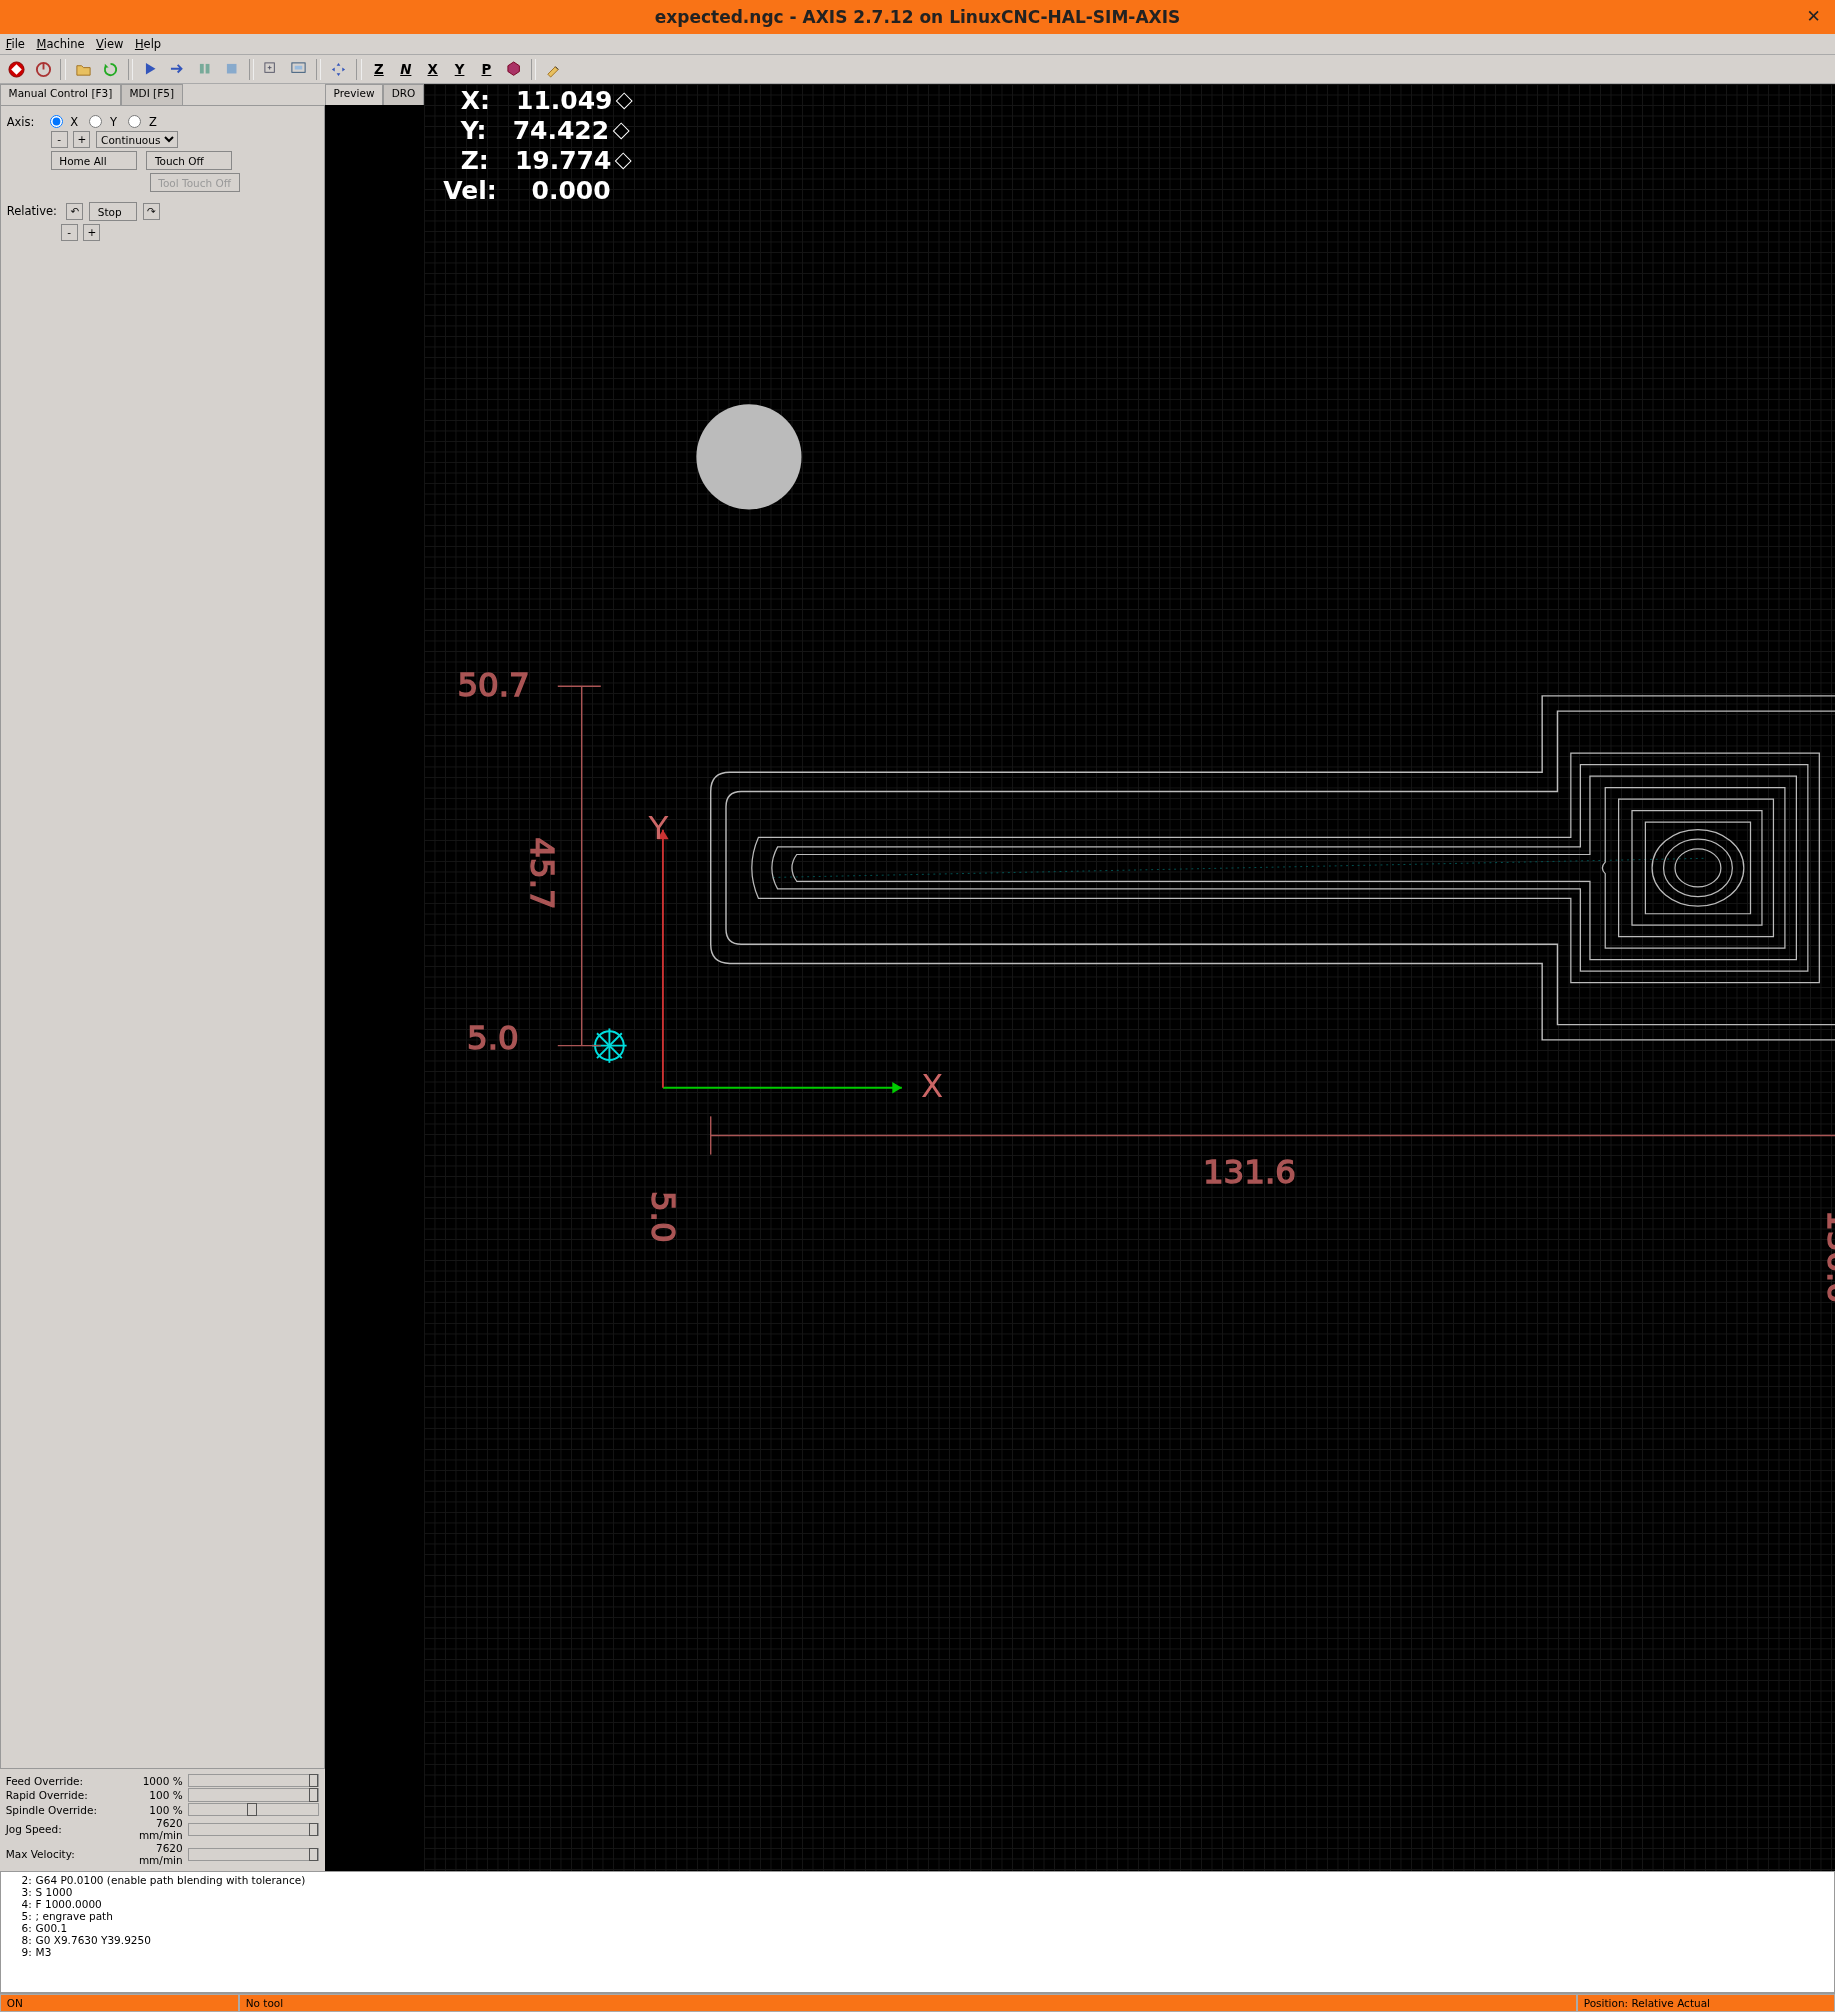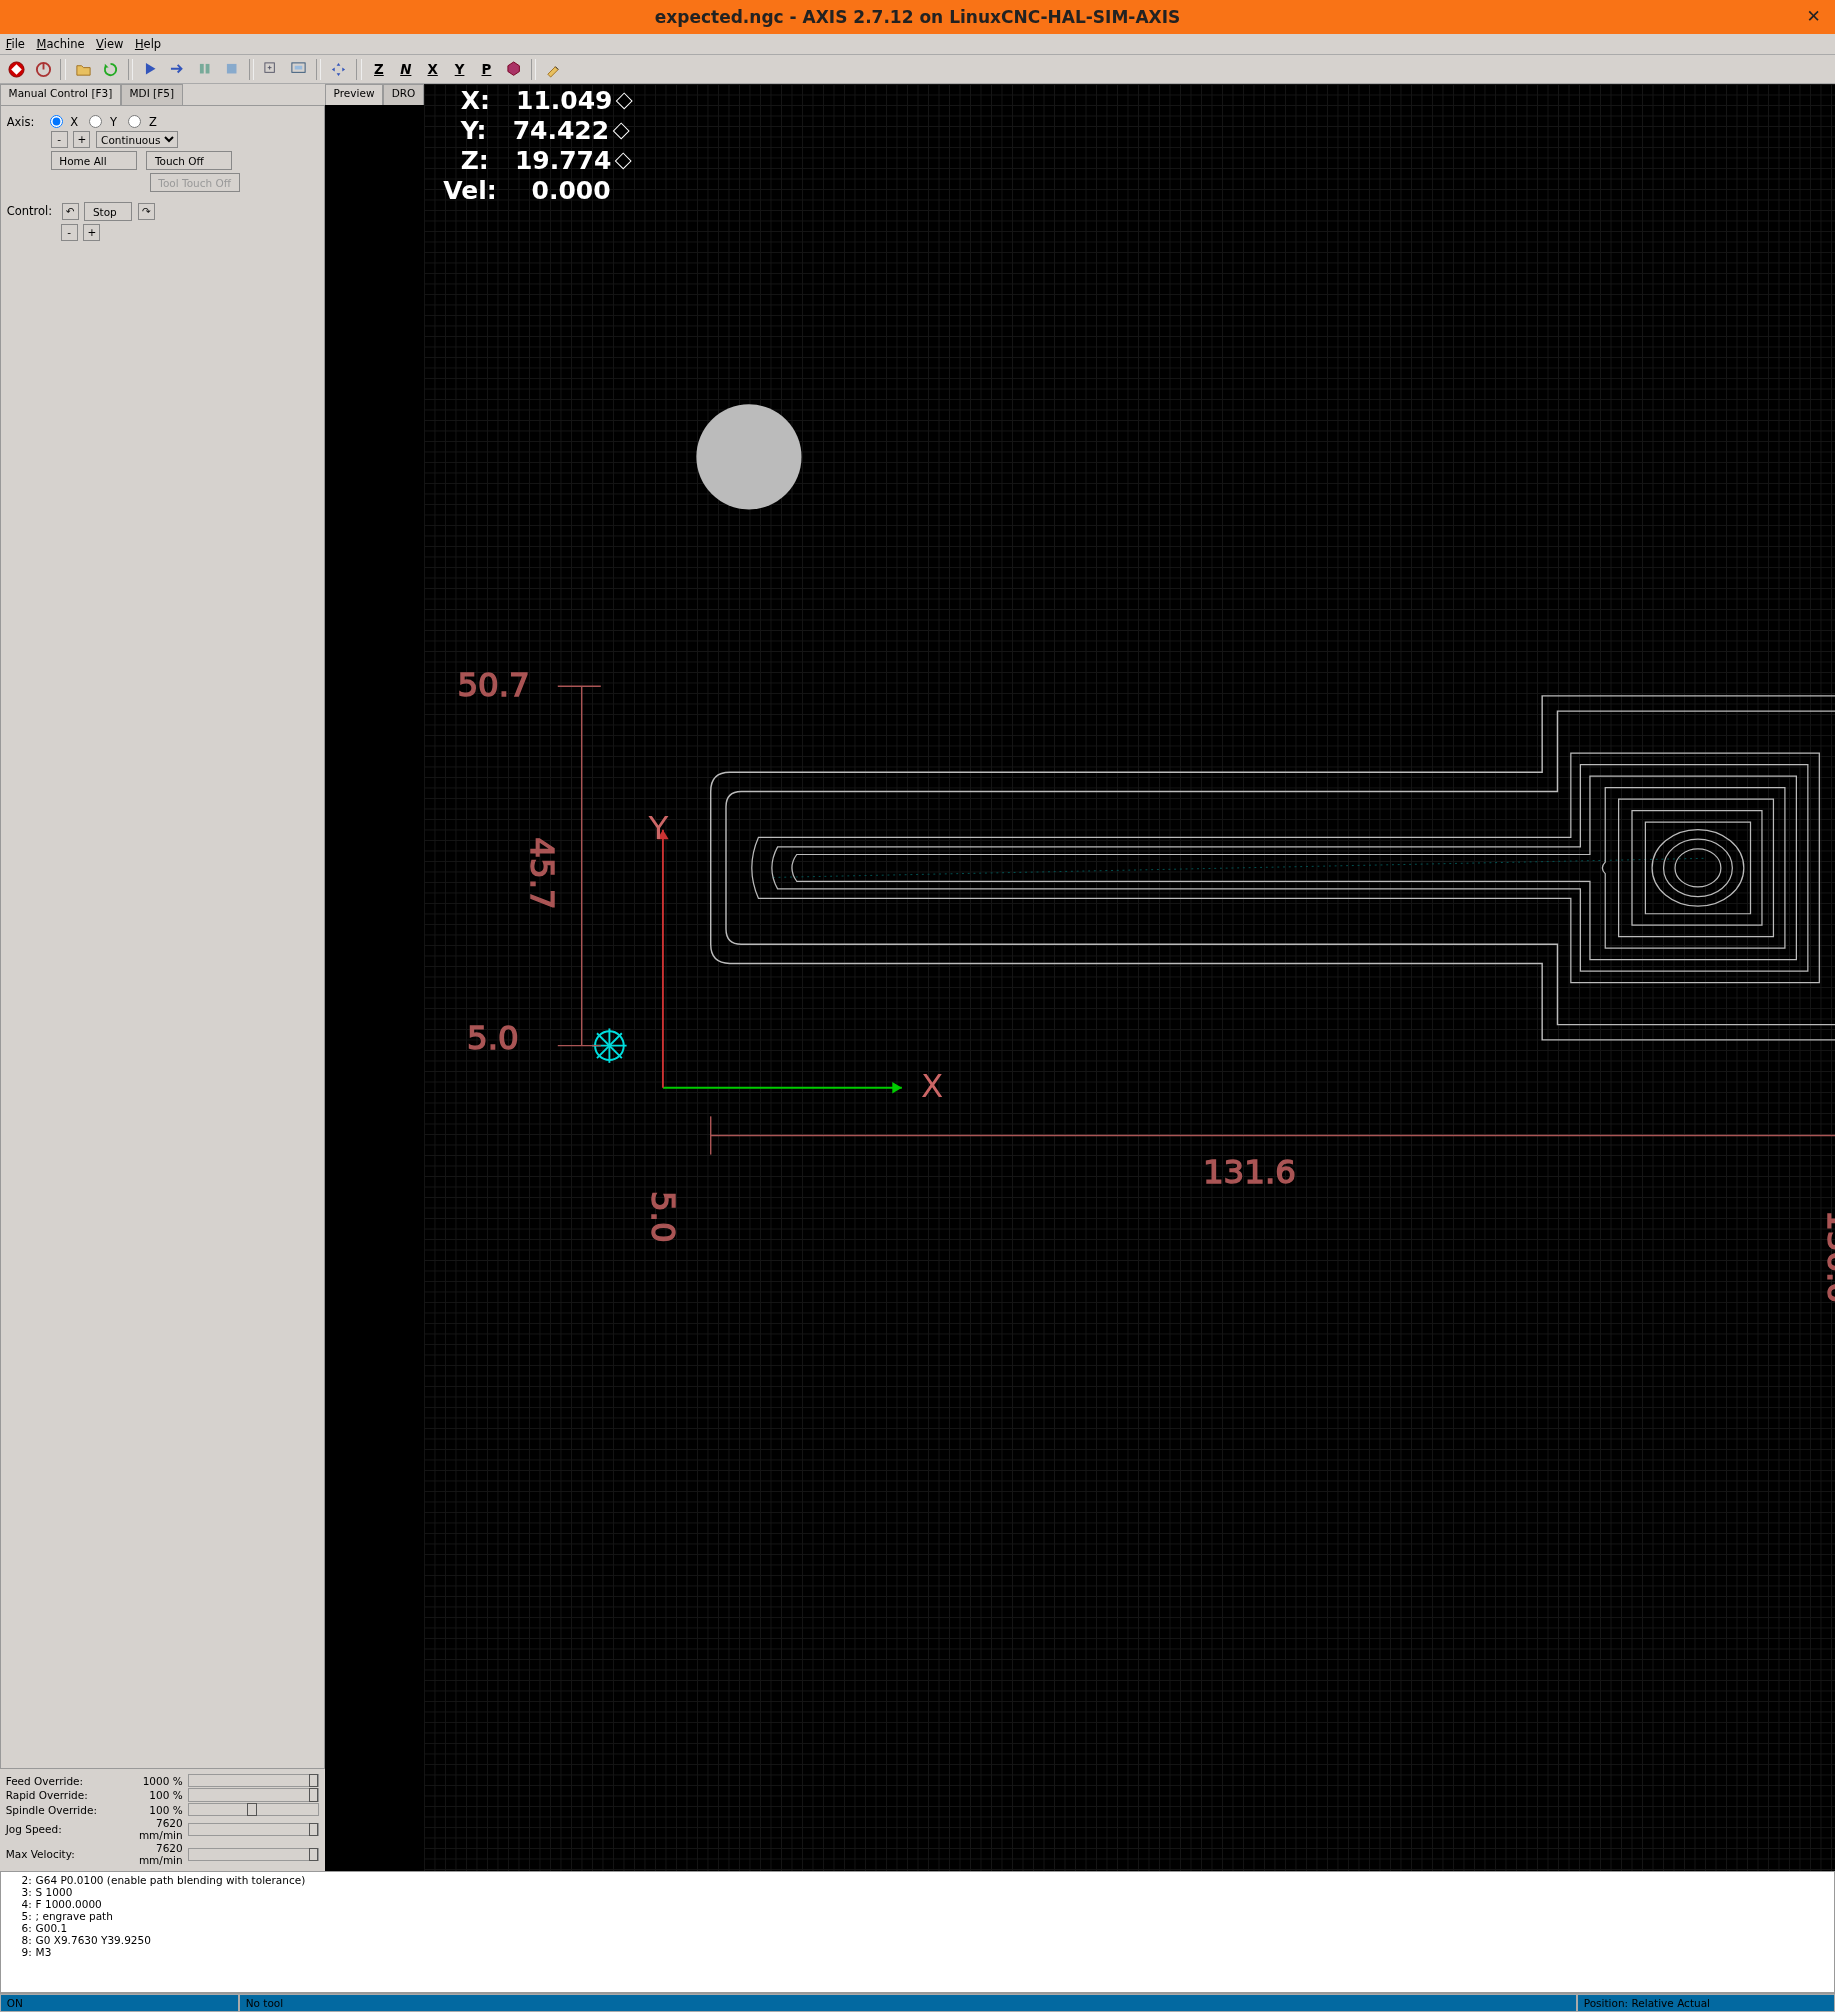--- a/index.html
+++ b/index.html
@@ -48,21 +48,21 @@
 
 .dro { position:absolute; top:1.9px; left:1.9px; font-family:"DejaVu Sans Mono","Courier New",monospace; font-size:25px; color:#fff; font-weight:bold; line-height:1.2; }
 .dro .l { white-space:pre; }
 .dro .h { width:12.4px; height:12.4px; border:1px solid #fff; background:#000; display:inline-block; transform:rotate(45deg); margin-left:5.7px; vertical-align:1.9px;}
 
 .gcode { height:122px; background:#fff; border:1px solid #999; font-family:"DejaVu Sans Mono",monospace; font-size:10.5px; overflow:hidden; padding:1.9px 3.8px; }
 .gcode .ln { white-space:pre; }
 .gcode .ln .num { display:inline-block; width:27px; text-align:right; color:#000; margin-right:3.8px; }
 .gcode .hl { background:#5b7aa8; color:#fff; }
 
-.status { height:19px; background:#0369a1; border-top:1px solid #999; display:flex; font-size:10.5px; }
+.status { height:19px; background:#f97316; border-top:1px solid #999; display:flex; font-size:10.5px; }
 .status div { border:1px solid #aaa; padding:1.9px 5.7px; }
 .status .s1 { width:239px; }
 .status .s2 { flex:1; }
 .status .s3 { width:258px; }
 
 .grid { position:absolute; inset:0; background-image:
   linear-gradient(#151515 1px, transparent 1px),
   linear-gradient(90deg, #151515 1px, transparent 1px);
   background-size: 10.5px 10.5px; }
 </style>
@@ -190,21 +190,21 @@
           <select><option>Continuous</option></select>
         </div>
         <div class="row" style="padding-left:44px; gap:9.6px;">
           <div class="btn">Home All</div>
           <div class="btn">Touch Off</div>
         </div>
         <div class="row" style="padding-left:143px;">
           <div class="btn disabled">Tool Touch Off</div>
         </div>
         <div class="row" style="margin-top:9.6px;">
-          <label>Control:</label>
+          <label>Relative:</label>
           <div class="smbtn">↶</div>
           <div class="btn" style="min-width:48px;">Stop</div>
           <div class="smbtn">↷</div>
         </div>
         <div class="row" style="padding-left:54px;">
           <div class="smbtn">-</div>
           <div class="smbtn">+</div>
         </div>
       </div>
 

